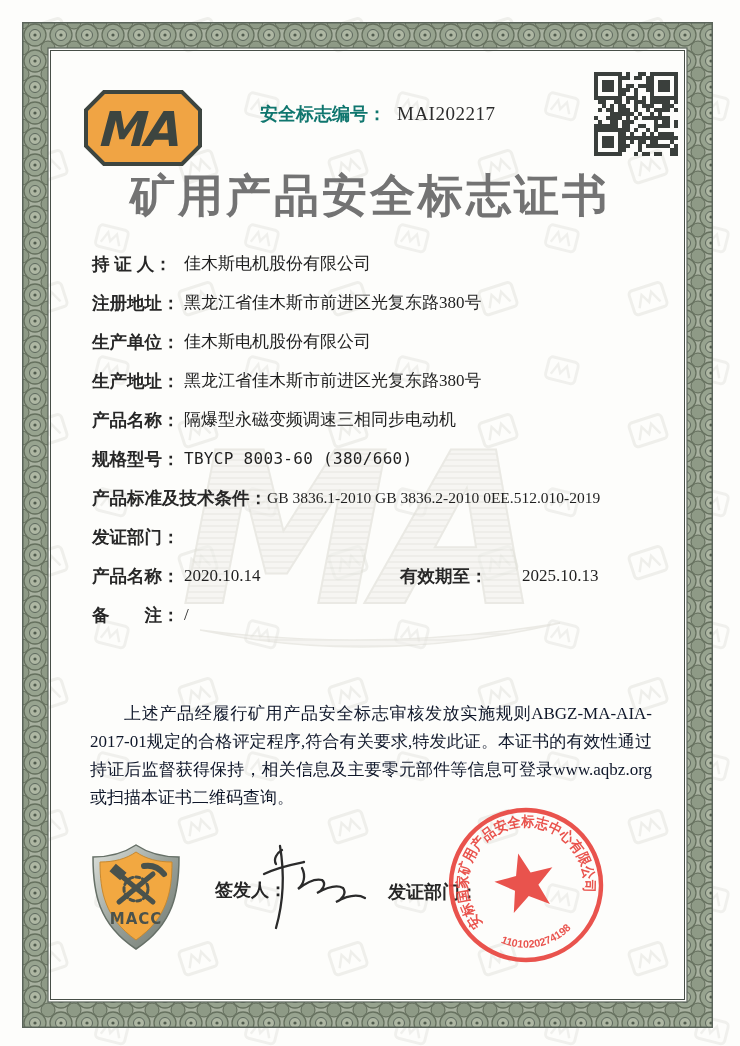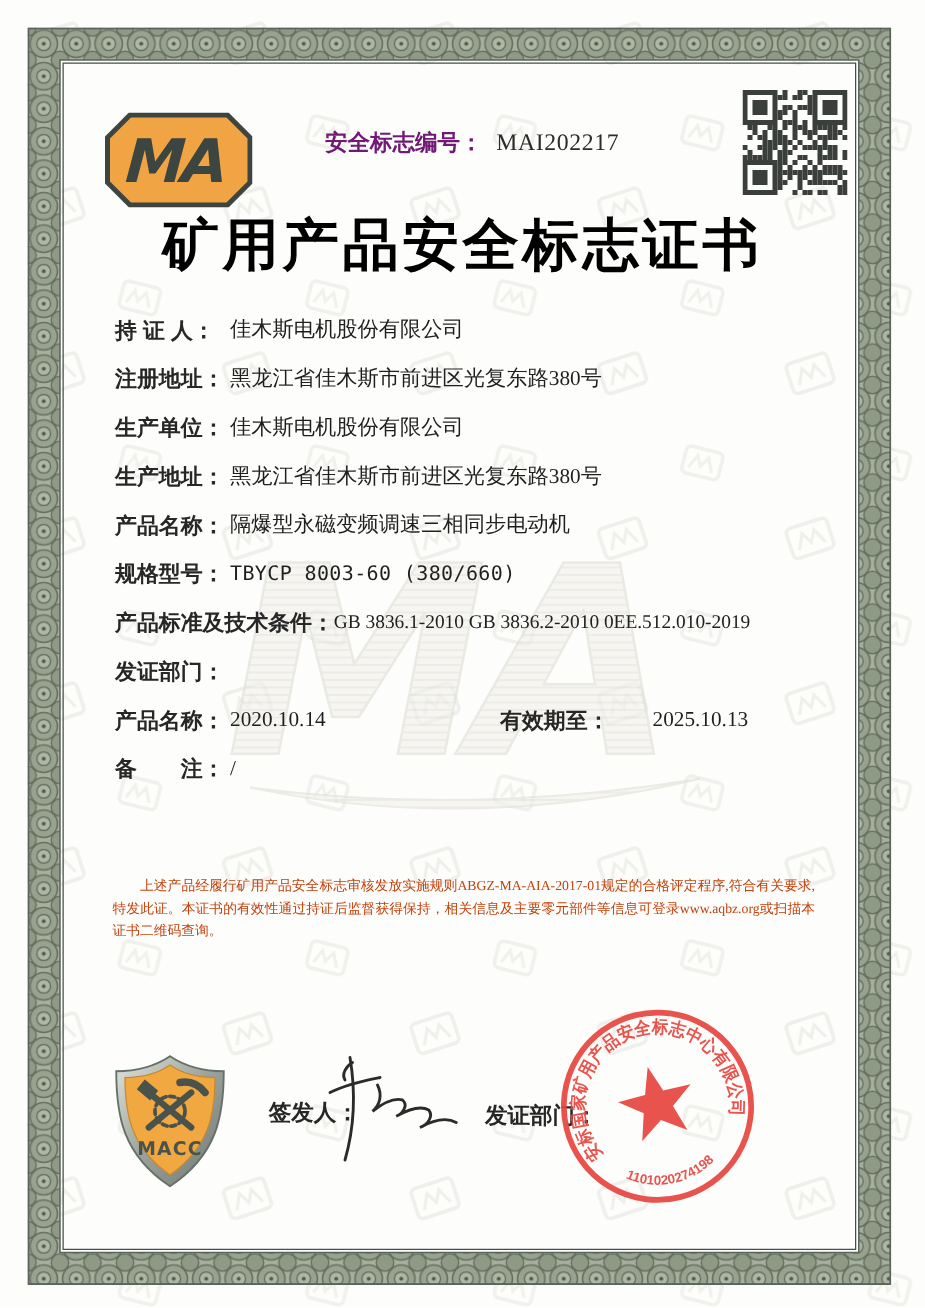--- a/index.html
+++ b/index.html
@@ -9,41 +9,41 @@
   .wm-layer{position:absolute;left:0;top:0;z-index:0;opacity:.55;}
   .big-ma{position:absolute;left:175px;top:415px;z-index:0;opacity:.6;}
   
   .frame{position:absolute;left:22px;top:22px;z-index:1;}
   .inner-border{position:absolute;left:50px;top:50px;width:633px;height:948px;
                 border:1.6px solid #474e47;z-index:1;pointer-events:none;}
   .content{position:absolute;left:0;top:0;width:740px;height:1046px;z-index:2;}
   
   .ma-badge{position:absolute;left:84px;top:90px;}
   .certno{position:absolute;left:260px;top:102px;white-space:nowrap;}
-  .certno .lbl{font-weight:bold;font-size:18px;color:#701a75;}
+  .certno .lbl{font-weight:bold;font-size:18px;color:#0f766e;}
   .certno .val{font-family:"Liberation Serif","DejaVu Serif",serif;font-size:19px;
                color:#2c2c2c;margin-left:11px;letter-spacing:.5px;}
   .qr{position:absolute;left:594px;top:72px;}
   .doc-title{position:absolute;left:0;top:166px;width:740px;text-align:center;
              font-family:"Liberation Serif","DejaVu Serif",serif;font-weight:bold;
-             font-size:45px;color:#000000;letter-spacing:3px;}
+             font-size:45px;color:#737373;letter-spacing:3px;}
   
   .rows{position:absolute;left:92px;top:244px;width:566px;}
   .row{display:flex;align-items:center;height:39px;white-space:nowrap;}
   .row .label{font-weight:bold;font-size:17.5px;color:#272727;min-width:92px;white-space:pre;}
   .row .value{font-family:"Liberation Serif","DejaVu Serif",serif;font-size:17px;color:#1f1f1f;}
   .row .value.mono{font-family:"DejaVu Sans Mono","Liberation Mono",monospace;font-size:16px;letter-spacing:.3px;}
   .row .value.small{font-size:15.5px;text-align:right;}
   .row .value.d1{min-width:120px;}
   .row .label.l2{margin-left:96px;}
   .row .value.d2{margin-left:30px;}
   
   .statement{position:absolute;left:90px;top:700px;width:562px;
-             font-family:"Liberation Serif","DejaVu Serif",serif;font-size:11px;
-             line-height:1.64;color:#c2410c;text-indent:2em;text-align:justify;}
+             font-family:"Liberation Serif","DejaVu Serif",serif;font-size:17px;
+             line-height:1.64;color:#0f172a;text-indent:2em;text-align:justify;}
   
   .macc{position:absolute;left:86px;top:842px;}
   .signer-label{position:absolute;left:198px;top:878px;font-weight:bold;font-size:18px;color:#262626;margin-left:17px;}
   .signature{position:absolute;left:252px;top:838px;}
   .dept-label{position:absolute;left:388px;top:880px;font-weight:bold;font-size:18px;color:#262626;}
   .seal{position:absolute;left:445px;top:804px;}
 </style>
 </head>
 <body>
 

